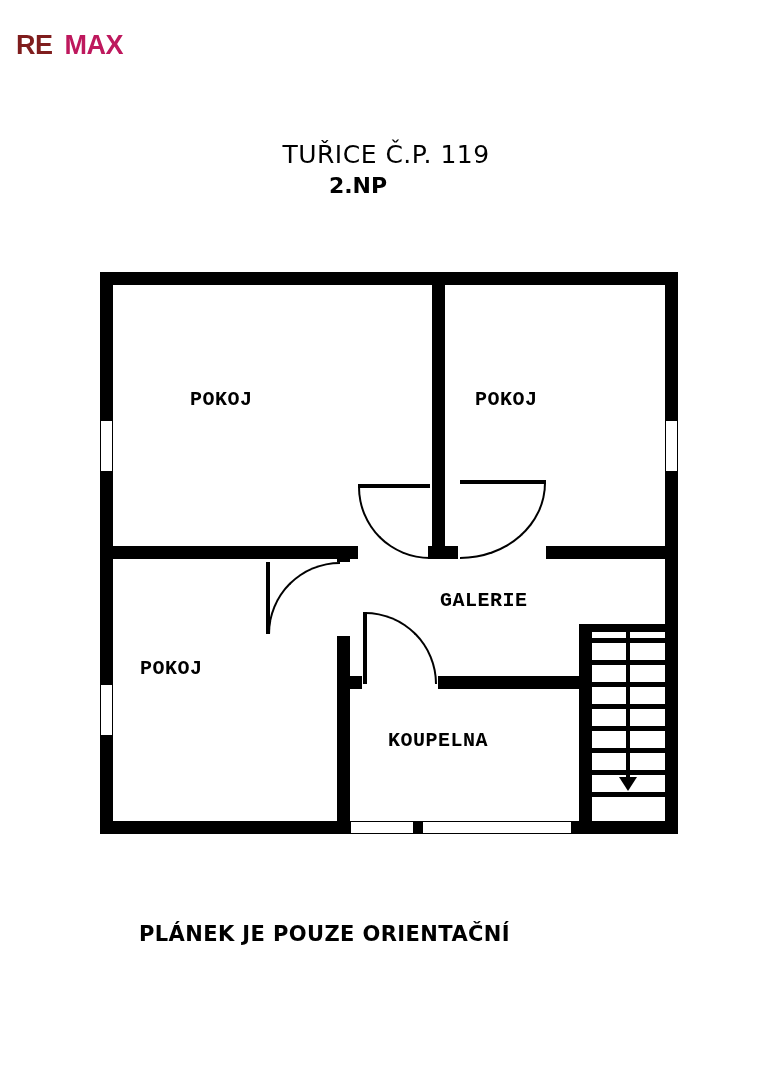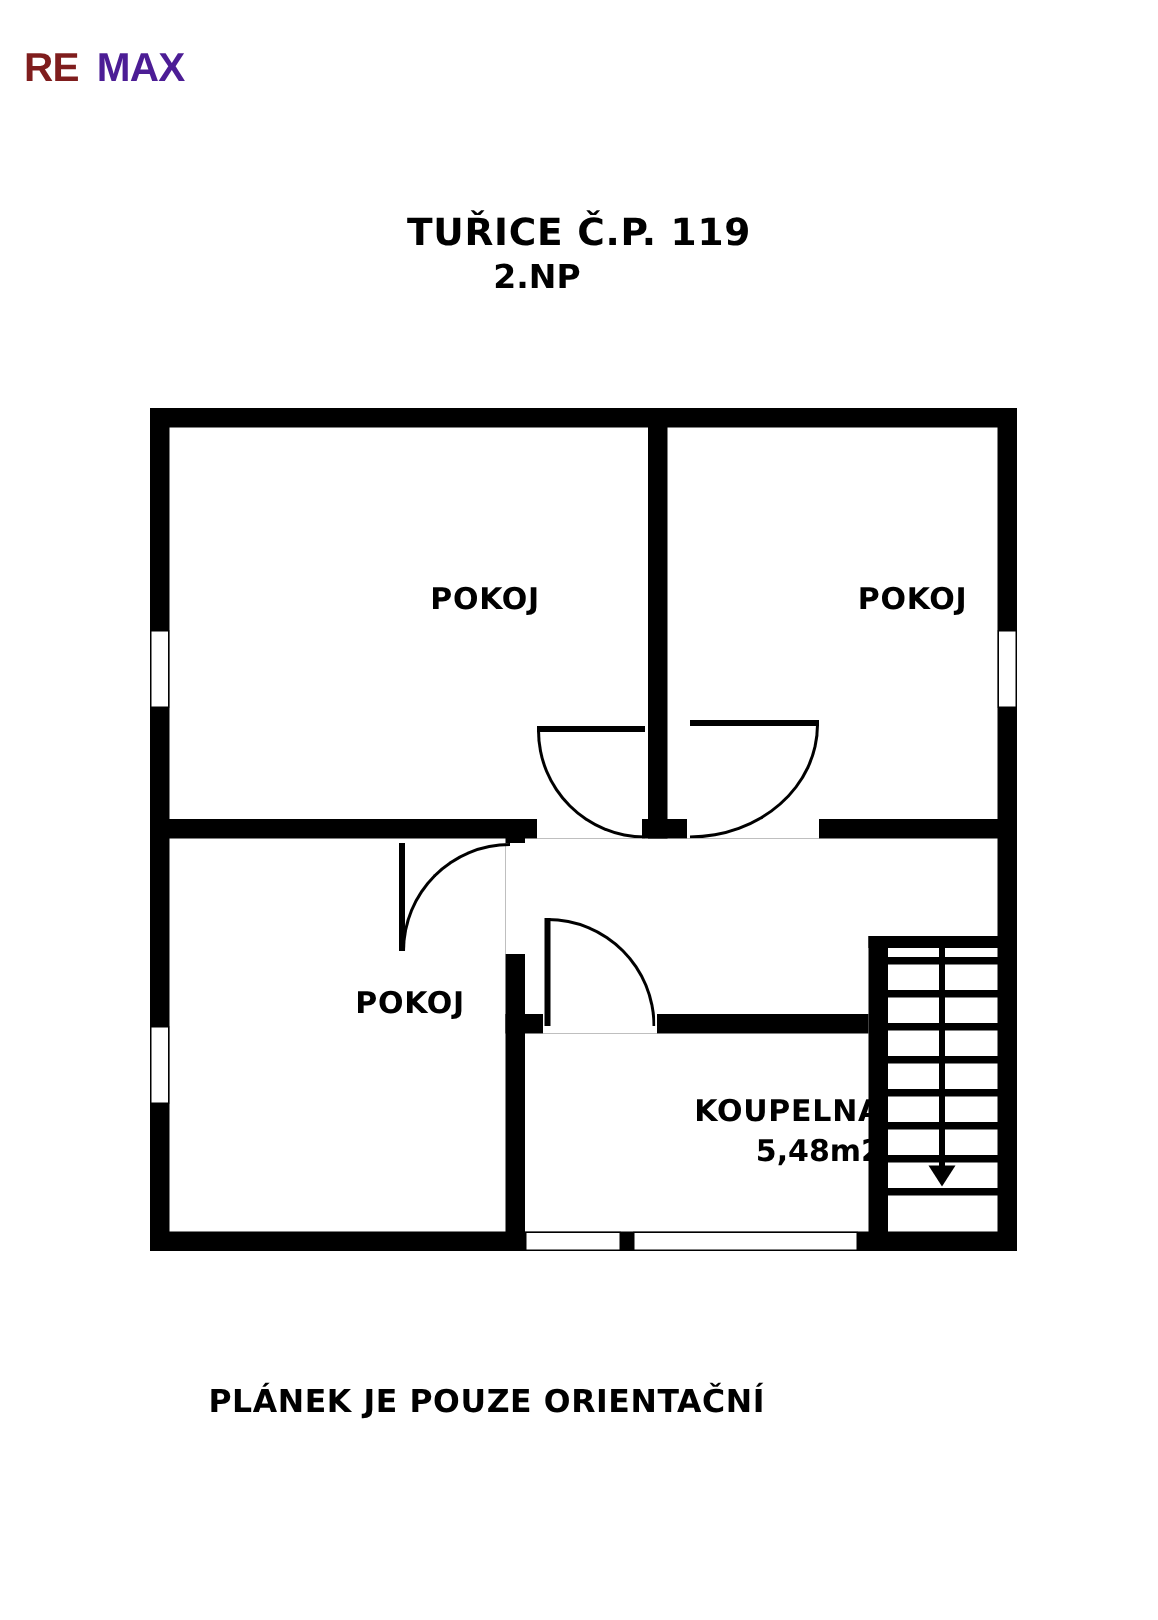--- a/index.html
+++ b/index.html
@@ -21,21 +21,21 @@
     position: absolute;
     left: 16px;
     top: 30px;
     font-size: 27px;
     font-weight: bold;
     letter-spacing: -0.5px;
     font-family: "Liberation Sans", sans-serif;
     white-space: nowrap;
   }
   .logo .re   { color: #7f1d1d; }
-  .logo .max  { color: #4c1d95; }
+  .logo .max  { color: #be185d; }
   .logo .slash {
     display: inline-block;
     width: 12px;
     text-align: center;
     color: #ffffff;
     position: relative;
   }
   .logo .slash::before {
     content: "";
     position: absolute;
@@ -48,21 +48,21 @@
   }
 
   
   .title {
     position: absolute;
     left: 0;
     top: 140px;
     width: 772px;
     text-align: center;
     font-size: 25px;
-    font-weight: bold;
+    font-weight: normal;
     letter-spacing: 0.5px;
   }
   .subtitle {
     position: absolute;
     left: 0;
     top: 173px;
     width: 716px;
     text-align: center;
     font-size: 22px;
     font-weight: bold;
@@ -107,24 +107,25 @@
     position: absolute;
     background: #000000;
   }
   .gap {
     position: absolute;
     background: #ffffff;
   }
 
   .room-label {
     position: absolute;
-    text-align: right;
+    text-align: left;
     font-weight: bold;
     line-height: 1.35;
     white-space: nowrap;
+    font-family: Liberation Mono, monospace;
   }
   .room-label .name { font-size: 20px; letter-spacing: 0.5px; }
   .room-label .area { font-size: 20px; }
 
   .stair-line { position: absolute; background: #000000; }
   .stair-arrow {
     position: absolute;
     width: 0;
     height: 0;
     border-left: 9px solid transparent;
@@ -200,22 +201,22 @@
 
   <div class="room-label" style="left:375px;top:114px;width:170px;">
     <div class="name">POKOJ</div>
   </div>
 
   <div class="room-label" style="left:40px;top:383px;width:170px;">
     <div class="name">POKOJ</div>
   </div>
 
   <div class="room-label" style="left:340px;top:315px;width:170px;">
+    <div class="name">GALERIE</div>
   </div>
 
   <div class="room-label" style="left:288px;top:455px;width:200px;">
     <div class="name">KOUPELNA</div>
-    <div class="area">5,48m2</div>
   </div>
 
 </div>
 
 <div class="footer-note">PLÁNEK JE POUZE ORIENTAČNÍ</div>
 
 </body></html>

